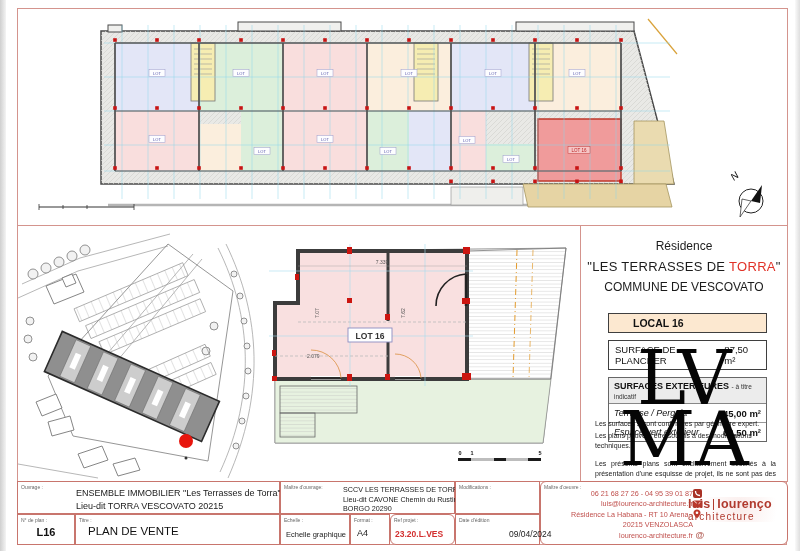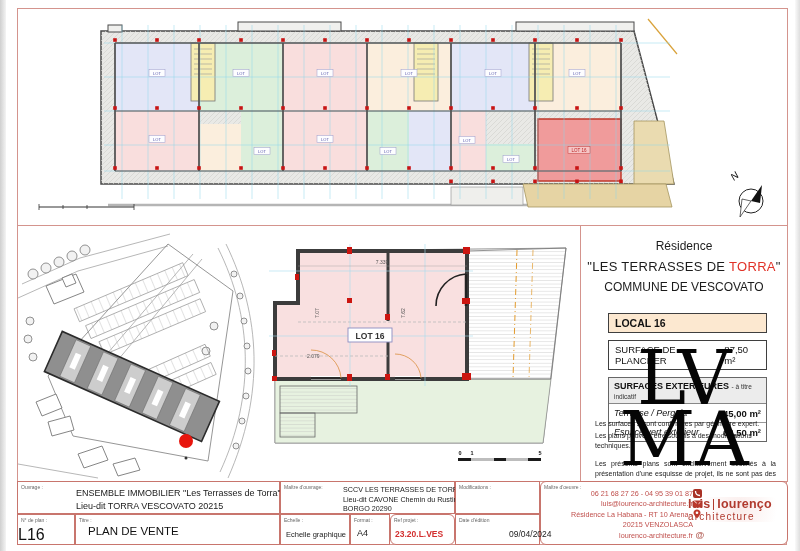--- a/index.html
+++ b/index.html
@@ -14,40 +14,40 @@
   #panel-info{left:580px;top:225px;width:208px;height:257px;}
   #panel-title{left:17px;top:481px;width:771px;height:64px;border:none;}
   svg{display:block;}
   
   .res-block{margin-top:13px;text-align:center;color:#1c1c1c;}
   .res-l1{font-size:12px;}
   .res-l2{font-size:13px;margin-top:6px;letter-spacing:.3px;}
   .res-l2 .hl{color:#e03228;}
   .res-l3{font-size:12px;margin-top:6px;}
   .tblwrap{position:absolute;left:27px;right:20px;top:87px;}
-  .local-h{border:1.5px solid #3f3f3f;background:#fce8d0;font-weight:bold;font-size:10.5px;padding:3px 6px;color:#111;}
+  .local-h{border:1.5px solid #3f3f3f;background:#fce8d0;font-weight:bold;font-size:10.5px;padding:3px 24px;color:#111;}
   .row-pl{margin-top:7px;border:1.2px solid #3f3f3f;display:flex;justify-content:space-between;align-items:center;font-weight:normal;font-size:9.5px;padding:3px 6px;color:#111;}
   .grp{margin-top:7px;border:1px solid #666;}
   .grp-h{background:#ececec;font-weight:bold;font-size:9px;padding:2.5px 5px;border-bottom:1px solid #888;color:#111;}
   .grp-h .small{font-weight:normal;font-size:6.5px;color:#333;}
   .grp-r{display:flex;justify-content:space-between;align-items:center;padding:3.5px 5px;font-size:9px;color:#111;}
   .grp-r + .grp-r{border-top:1px solid #999;}
   .grp-r .lab{font-style:italic;}
   .grp-r .val{font-weight:bold;font-size:9.5px;}
   .notes{position:absolute;left:14px;right:11px;top:193px;font-size:7px;color:#222;line-height:1.5;}
   .notes p{margin:0 0 1px 0;}
   .notes p.long{margin-top:7px;text-align:justify;}
   .wm{position:absolute;left:18px;top:122px;width:170px;text-align:center;z-index:6;
       font-family:"DejaVu Serif",serif;color:#050505;font-size:74px;line-height:61px;pointer-events:none;}
   
   .cell{position:absolute;border:1px solid #c8756d;box-sizing:border-box;background:#fff;}
   .cell .lbl{position:absolute;top:2px;left:3px;font-size:5px;color:#666;white-space:nowrap;}
   .ouvrage-txt{position:absolute;left:58px;top:5px;font-size:9px;color:#1a1a1a;line-height:1.45;white-space:nowrap;}
   .moa-txt{position:absolute;left:62px;top:3px;font-size:7.2px;color:#1a1a1a;line-height:1.35;white-space:nowrap;}
-  .nplan-v{position:absolute;left:0;right:0;top:11px;text-align:left;font-weight:normal;font-size:16px;color:#111;}
+  .nplan-v{position:absolute;left:0;right:0;top:11px;text-align:center;font-weight:bold;font-size:11px;color:#111;}
   .titre-v{position:absolute;left:12px;top:10px;font-size:11.5px;color:#111;}
   .ech-v{position:absolute;left:5px;top:15px;font-size:7.5px;color:#222;}
   .fmt-v{position:absolute;left:6px;top:13px;font-size:9px;color:#222;}
   .ref-v{position:absolute;left:4px;top:14px;font-size:8.5px;font-weight:bold;color:#d32f2f;}
   .date-v{position:absolute;left:5px;top:14px;font-size:8.5px;color:#222;padding-left:48px;}
   .contact{position:absolute;left:6px;top:6px;width:160px;color:#c0504d;font-size:7.2px;}
   .c-line{display:flex;justify-content:flex-end;align-items:center;height:10.5px;}
   .c-txt{width:141px;text-align:right;white-space:nowrap;}
   .c-ico{width:14px;text-align:center;line-height:0;}
   .c-at{font-size:9px;font-weight:bold;color:#b5655c;line-height:9px;}

